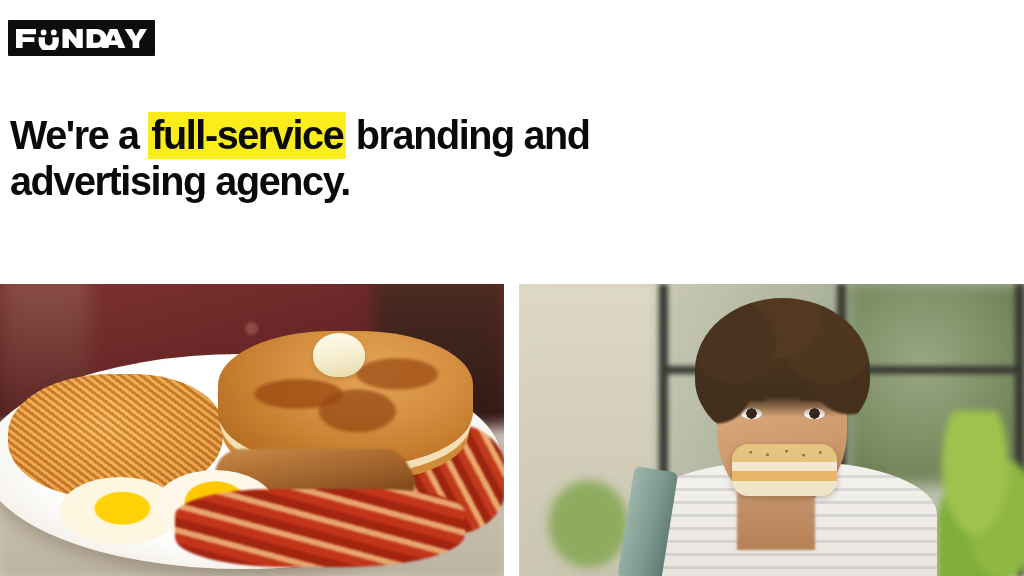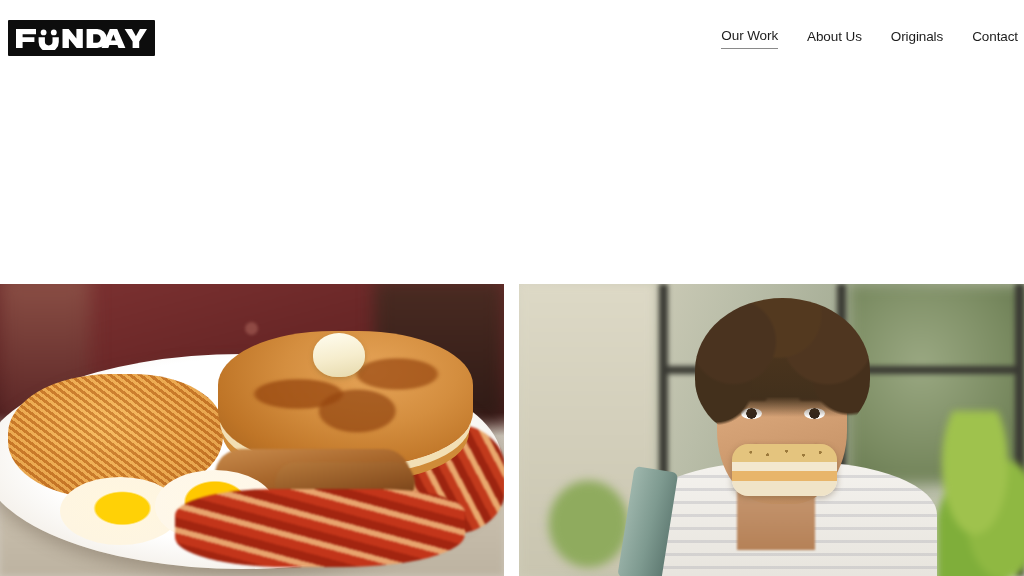--- a/index.html
+++ b/index.html
@@ -303,29 +303,29 @@
         <path d="M70.6 3 H81.2 A9.5 9.5 0 0 1 81.2 22 H70.6 Z
                  M77.2 8.3 V16.7 H80.5 A4.2 4.2 0 0 0 80.5 8.3 Z" fill="#fff" fill-rule="evenodd"></path>
 
         <path d="M93.8 3 H101.2 L109.4 22 H102.5 L101.4 19.1 H93.4 L92.3 22 H85.5 Z
                  M95.1 14.6 H99.7 L97.4 8.6 Z" fill="#fff" fill-rule="evenodd"></path>
 
         <path d="M108.6 3 H115.9 L119.9 10.3 L123.9 3 H131 L123.2 15.6 V22 H116.6 V15.6 Z" fill="#fff"></path>
       </svg>
     </div>
 
-    <nav class="nav">
-      <a class="nav-item active">Our Work</a>
-      <a class="nav-item">About Us</a>
-      <a class="nav-item">Originals</a>
-      <a class="nav-item">Contact</a>
-    </nav>
 
   </header>
 
+  <section class="hero">
+    <h1 class="headline">
+      <span>We're a </span><span class="hl-mark">full-service</span><span> branding and</span><br>
+      <span>advertising agency.</span>
+    </h1>
+  </section>
 
   <section class="grid">
 
     <figure class="card card-left">
       <div class="scene">
         <div class="bk-bg"></div>
         <div class="bk-shirt"></div>
         <div class="bk-shirt-dark"></div>
         <div class="bk-button"></div>
         <div class="bk-right-dark"></div>

